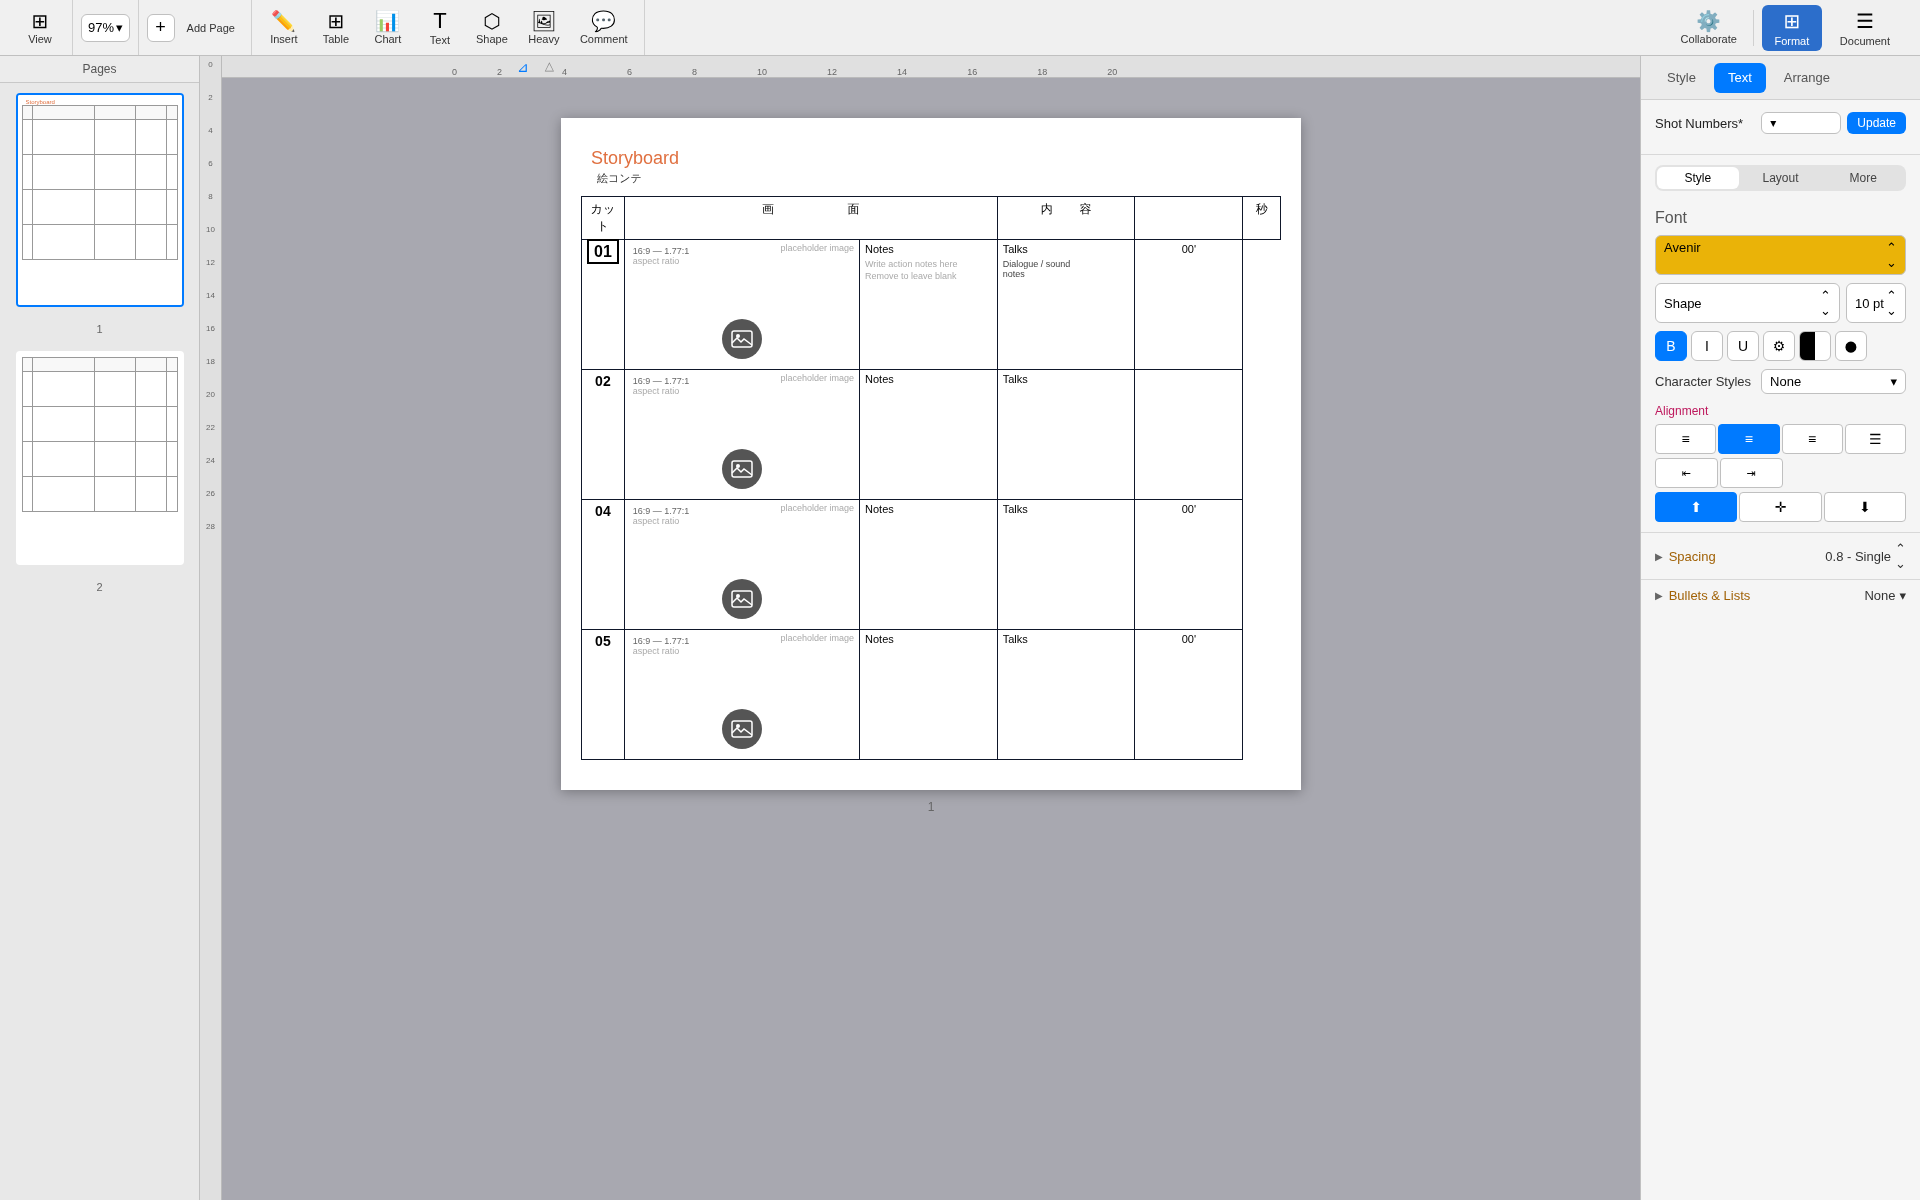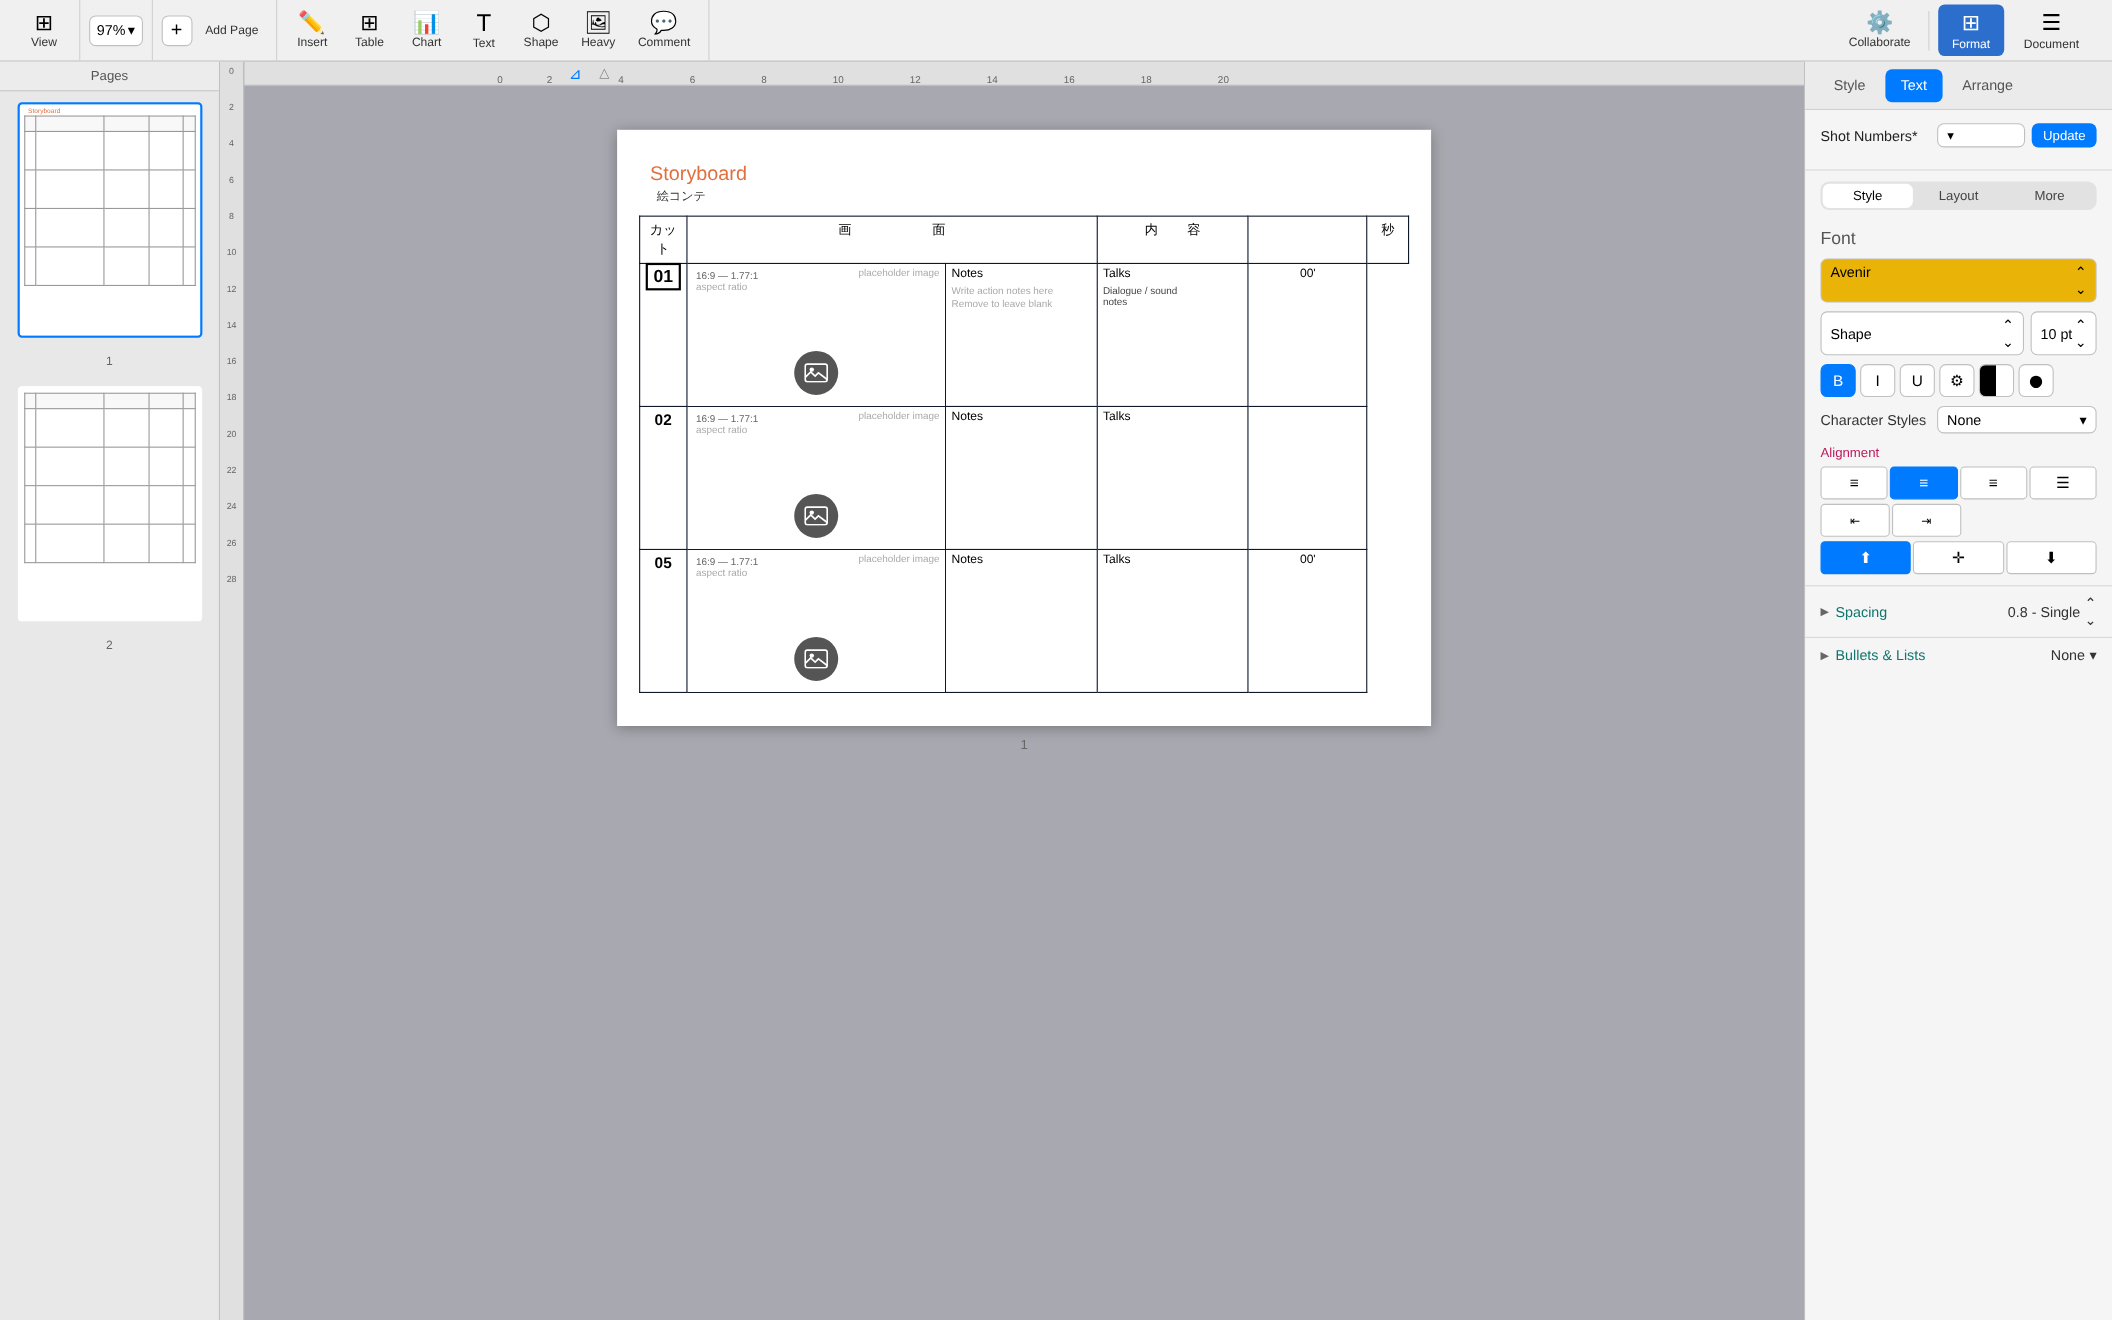--- a/index.html
+++ b/index.html
@@ -260,21 +260,21 @@
     .right-section {
       padding: 12px 14px;
       border-bottom: 1px solid #d8d8d8;
     }
     .right-row {
       display: flex;
       align-items: center;
       justify-content: space-between;
       margin-bottom: 8px;
     }
-    .right-label { font-size: 13px; color: #0f766e; }
+    .right-label { font-size: 13px; color: #a16207; }
     .right-label-bold { font-size: 13px; color: #222; font-weight: 500; }
     .dropdown-btn {
       display: flex;
       align-items: center;
       background: white;
       border: 1px solid #c0c0c0;
       border-radius: 6px;
       padding: 3px 8px;
       font-size: 12px;
       cursor: pointer;
@@ -806,20 +806,43 @@
     </div>
   </td>
                   <td class="notes-cell col-notes dashed-border-right" style="border-right: 1px dashed rgb(136, 136, 136);">
                     <div style="font-size:11px;font-weight:500;">Notes</div>
                   </td>
                   <td class="talks-cell col-talks">
                     <div style="font-size:11px;font-weight:500;">Talks</div>
                   </td>
                   <td class="sec-cell col-sec"></td>
                 </tr>
+                <tr class="row-04">
+                  <td class="row-num">04</td>
+                  <td class="visual-cell col-visual" style="position: relative; height: 130px;">
+    <div style="font-size:9px;color:#666;padding:3px;">
+      16:9 — 1.77:1<br><span style="color:#aaa;">aspect ratio</span>
+    </div>
+    <div style="position:absolute;top:3px;right:5px;font-size:9px;color:#aaa;">placeholder image</div>
+    <div style="position:absolute;bottom:10px;left:50%;transform:translateX(-50%);width:40px;height:40px;border-radius:50%;background:#555;display:flex;align-items:center;justify-content:center;color:white;font-size:20px;">
+      <svg width="22" height="18" viewBox="0 0 22 18" fill="none" xmlns="http://www.w3.org/2000/svg">
+        <rect x="1" y="1" width="20" height="16" rx="2" stroke="white" stroke-width="1.5" fill="none"></rect>
+        <circle cx="7" cy="6" r="2" fill="white"></circle>
+        <path d="M1 13l5-5 4 4 3-3 8 6" stroke="white" stroke-width="1.5" fill="none"></path>
+      </svg>
+    </div>
+  </td>
+                  <td class="notes-cell col-notes dashed-border-right" style="border-right: 1px dashed rgb(136, 136, 136);">
+                    <div style="font-size:11px;font-weight:500;">Notes</div>
+                  </td>
+                  <td class="talks-cell col-talks">
+                    <div style="font-size:11px;font-weight:500;">Talks</div>
+                  </td>
+                  <td class="sec-cell col-sec">00'</td>
+                </tr>
                 <tr class="row-05">
                   <td class="row-num">05</td>
                   <td class="visual-cell col-visual" style="position: relative; height: 130px;">
     <div style="font-size:9px;color:#666;padding:3px;">
       16:9 — 1.77:1<br><span style="color:#aaa;">aspect ratio</span>
     </div>
     <div style="position:absolute;top:3px;right:5px;font-size:9px;color:#aaa;">placeholder image</div>
     <div style="position:absolute;bottom:10px;left:50%;transform:translateX(-50%);width:40px;height:40px;border-radius:50%;background:#555;display:flex;align-items:center;justify-content:center;color:white;font-size:20px;">
       <svg width="22" height="18" viewBox="0 0 22 18" fill="none" xmlns="http://www.w3.org/2000/svg">
         <rect x="1" y="1" width="20" height="16" rx="2" stroke="white" stroke-width="1.5" fill="none"></rect>

